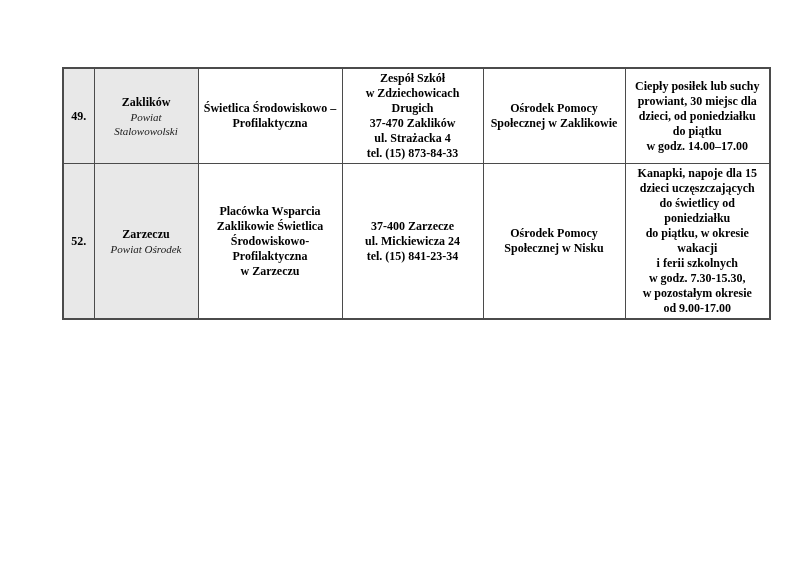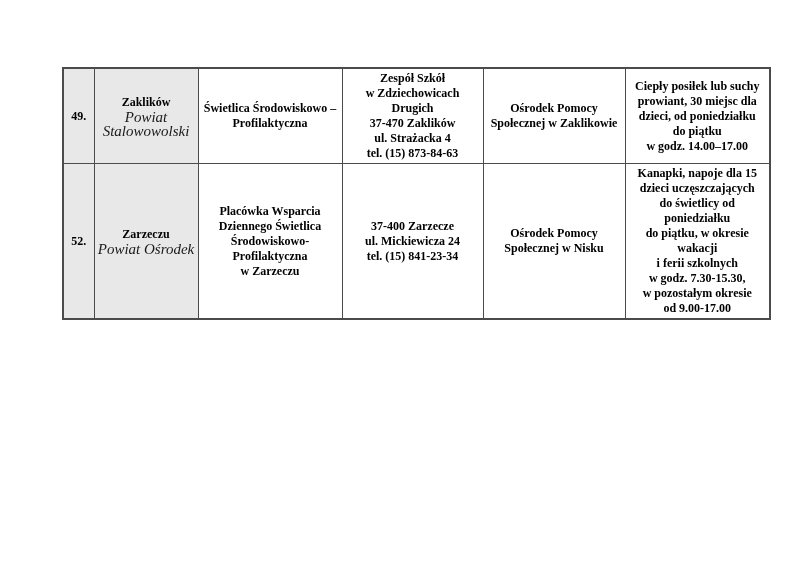--- a/index.html
+++ b/index.html
@@ -37,21 +37,21 @@
     overflow: hidden;
   }
   tr.row-81 { height: 95px; }
   tr.row-82 { height: 122px; }
   td.shaded { background: #e8e8e8; margin-top: 16px; }
   td.multiline, .pre { white-space: pre-line; }
   .place-name { font-weight: bold; font-size: 12px; line-height: 15px; }
   .district {
     font-weight: normal;
     font-style: italic;
-    font-size: 15px;
+    font-size: 11px;
     line-height: 14px;
     color: #1a1a1a;
   }
 </style>
 </head>
 <body>
 
 <div class="page">
   <table class="doc-table">
     <colgroup>
@@ -68,37 +68,37 @@
         <td class="shaded">
           <div class="place-name">Zaklików</div>
           <div class="district">Powiat Stalowowolski</div>
         </td>
         <td class="multiline">Świetlica Środowiskowo –
 Profilaktyczna</td>
         <td class="multiline">Zespół Szkół
 w Zdziechowicach Drugich
 37-470 Zaklików
 ul. Strażacka 4
-tel. (15) 873-84-63</td>
+tel. (15) 873-84-33</td>
         <td class="multiline">Ośrodek Pomocy
 Społecznej w Zaklikowie</td>
         <td class="multiline">Ciepły posiłek lub suchy
 prowiant, 30 miejsc dla
 dzieci, od poniedziałku
 do piątku
 w godz. 14.00–17.00</td>
       </tr>
       <tr class="row-82">
         <td class="shaded">52.</td>
         <td class="shaded">
           <div class="place-name">Zarzeczu</div>
           <div class="district">Powiat Ośrodek</div>
         </td>
         <td class="multiline">Placówka Wsparcia
-Dziennego Świetlica
+Zaklikowie Świetlica
 Środowiskowo-
 Profilaktyczna
 w Zarzeczu</td>
         <td class="multiline">37-400 Zarzecze
 ul. Mickiewicza 24
 tel. (15) 841-23-34</td>
         <td class="multiline">Ośrodek Pomocy
 Społecznej w Nisku</td>
         <td class="multiline">Kanapki, napoje dla 15
 dzieci uczęszczających

